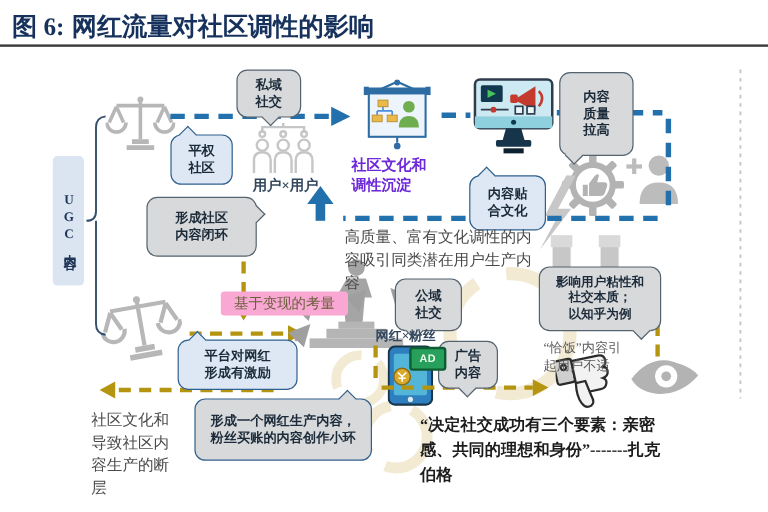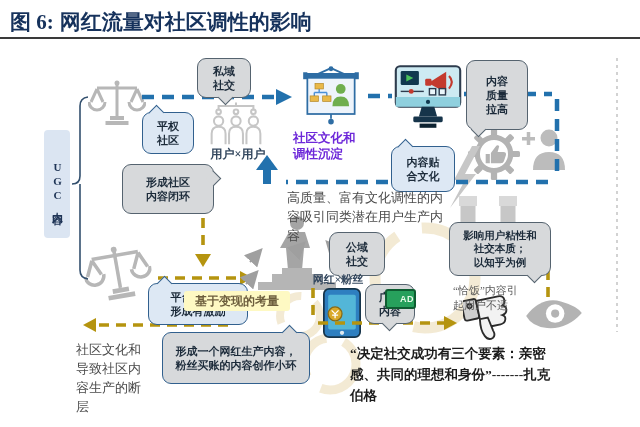--- a/index.html
+++ b/index.html
@@ -33,27 +33,27 @@
   .bb>.t-top{border-left:1.5px solid #31608e;border-top:1.5px solid #31608e;}
   .bg>.t-top,.bgb>.t-top{border-left:1.5px solid #55636f;border-top:1.5px solid #55636f;}
   .bgb>.t-top{border-color:#31608e;}
   .t-right{right:-6px;}
   .bg>.t-right{border-top:1.5px solid #55636f;border-right:1.5px solid #55636f;}
   
   .txt{position:absolute;white-space:pre-line;}
   .label-sm{font-size:11px;font-weight:bold;color:#33475e;text-align:center;}
   .caption{font-size:12.5px;font-weight:bold;color:#6d28d9;line-height:1.3;}
   .gray-par{font-size:13px;color:#4a4a4a;line-height:1.45;}
-  .hl{background:#fef9c3;color:#6d5e3d;font-size:12px;font-weight:bold;
-      display:flex;align-items:center;justify-content:center;border-radius:3px;margin-top:48px;}
+  .hl{background:#f9a8d4;color:#6d5e3d;font-size:12px;font-weight:normal;
+      display:flex;align-items:center;justify-content:center;border-radius:3px;}
   .quote{font-size:13.5px;font-weight:bold;color:#1c1c1c;line-height:1.55;}
   .wm{font-size:16px;font-weight:bold;color:#8f8f8f;letter-spacing:1px;
       font-family:"Liberation Sans","DejaVu Sans",sans-serif;}
   .adbadge{left:341px;top:289px;width:27px;height:16px;background:#27a05c;border:2px solid #0e5c31;
-           border-radius:3px;display:flex;align-items:center;justify-content:flex-end;z-index:4;margin-left:44px;}
+           border-radius:3px;display:flex;align-items:center;justify-content:center;z-index:4;}
   .adbadge span{color:#eafbe9;font-size:9px;font-weight:bold;
                 font-family:"Liberation Sans",sans-serif;letter-spacing:.5px;}
   svg{display:block;}
   .z0{z-index:0}.z1{z-index:1}.z2{z-index:2}.z3{z-index:3}
 </style>
 </head>
 <body>
 
 <div class="stage">
 

